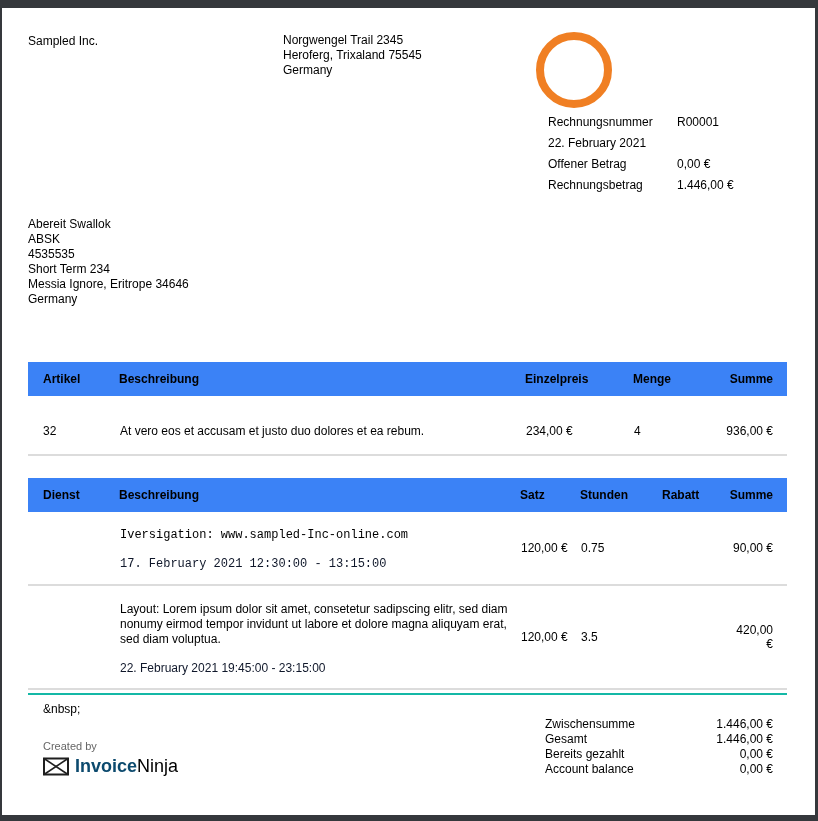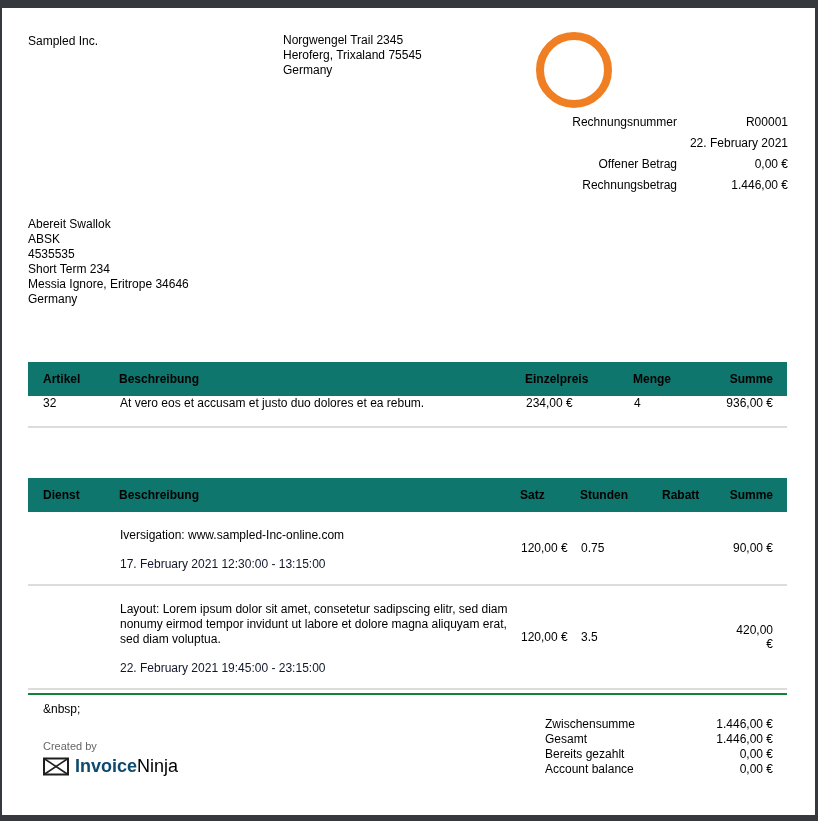--- a/index.html
+++ b/index.html
@@ -20,56 +20,56 @@
   .abs{position:absolute;}
   .txt12{font-size:12px;line-height:15px;}
   .company-name{left:26px;top:26px;font-size:12px;}
   .company-address{left:281px;top:25px;}
   .logo-ring{
     left:534px;top:24px;width:60px;height:60px;
     border:8px solid #F07F23;border-radius:50%;
     box-sizing:content-box;background:#fff;
   }
   .details{left:546px;top:104px;width:240px;}
-  .details-row{display:flex;height:21px;line-height:21px;font-size:12px;text-align:right;}
+  .details-row{display:flex;height:21px;line-height:21px;font-size:12px;}
   .details-row .lbl{width:129px;flex:0 0 129px;}
   .details-row .val{flex:1;}
   .placeholders{left:532px;top:192px;width:200px;font-size:12px;line-height:15px;}
   .client{left:26px;top:209px;}
   .tbl-wrap1{left:26px;top:354px;width:759px;}
   .tbl-wrap2{left:26px;top:470px;width:759px;}
   table{border-collapse:collapse;width:759px;table-layout:fixed;}
   th{
-    background:#0f766e;font-size:12px;font-weight:bold;text-align:left;
+    background:#3b82f6;font-size:12px;font-weight:bold;text-align:left;
     padding:10px 0;vertical-align:middle;
   }
   td{font-size:12px;vertical-align:middle;}
   .t1 col.c-artikel{width:91px;}
   .t1 col.c-besch{width:406px;}
   .t1 col.c-einzel{width:108px;}
   .t1 col.c-menge{width:92px;}
   .t1 col.c-summe{width:62px;}
   .t2 col.c-dienst{width:91px;}
   .t2 col.c-besch{width:401px;}
   .t2 col.c-satz{width:60px;}
   .t2 col.c-stunden{width:82px;}
   .t2 col.c-rabatt{width:65px;}
   .t2 col.c-summe{width:60px;}
   .pl15{padding-left:15px;}
   .pr14{padding-right:14px;text-align:right;}
   .pr12{padding-right:12px;}
-  .t1 td{padding-top:0;padding-bottom:16px;border-bottom:2px solid #dcdcdc;}
+  .t1 td{padding-top:28px;padding-bottom:16px;border-bottom:2px solid #dcdcdc;}
   .t2 td{border-bottom:2px solid #dcdcdc;}
   .t2 td.desc-cell{vertical-align:top;padding-top:16px;padding-bottom:12px;}
-  .t2 tr.row1 td.desc-cell{}
+  .t2 tr.row1 td.desc-cell{font-family:Liberation Mono, monospace;}
   .desc-text{font-size:12px;line-height:15px;}
   .date-text{font-size:12px;line-height:15px;color:#0f172a;margin-top:14px;}
   .totals{
     left:26px;top:685px;width:759px;
-    border-top:2px solid #15803d;
+    border-top:2px solid #14b8a6;
   }
   .totals-left{position:absolute;left:15px;top:7px;font-size:12px;}
   .totals-table{position:absolute;left:517px;top:22px;width:228px;}
   .totals-row{display:flex;height:15px;line-height:15px;font-size:12px;}
   .totals-row .lbl{flex:1;text-align:left;}
   .totals-row .val{flex:0 0 90px;text-align:right;}
   .createdby{left:41px;top:732px;}
   .createdby-label{font-size:11px;color:#666;line-height:13px;}
   .brand{display:flex;align-items:center;margin-top:2px;}
   .brand svg{display:block;margin-right:6px;}

